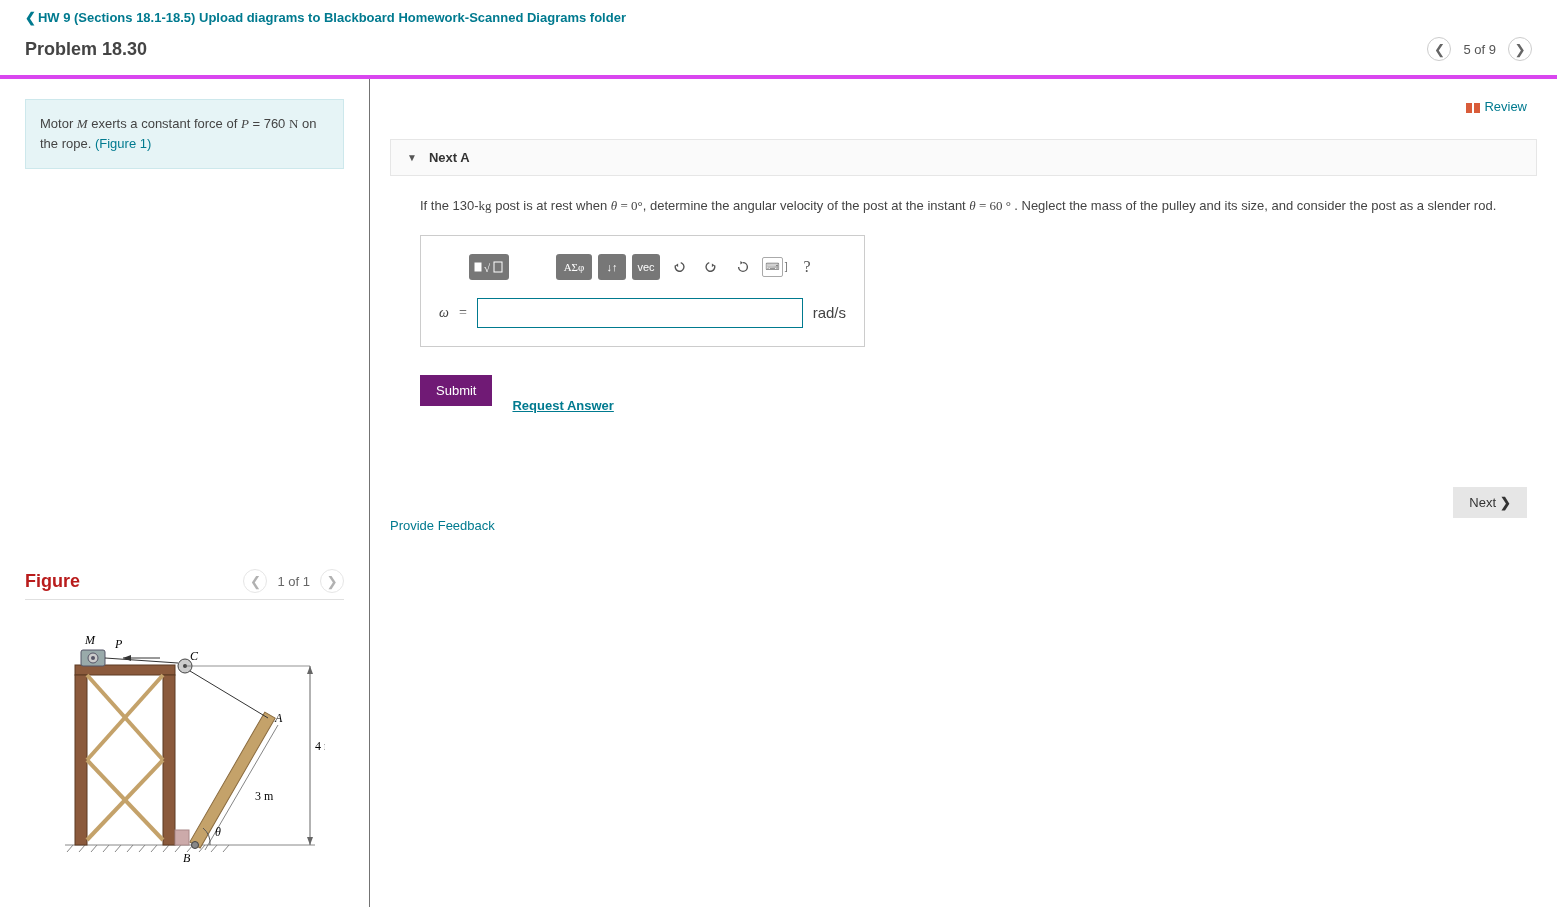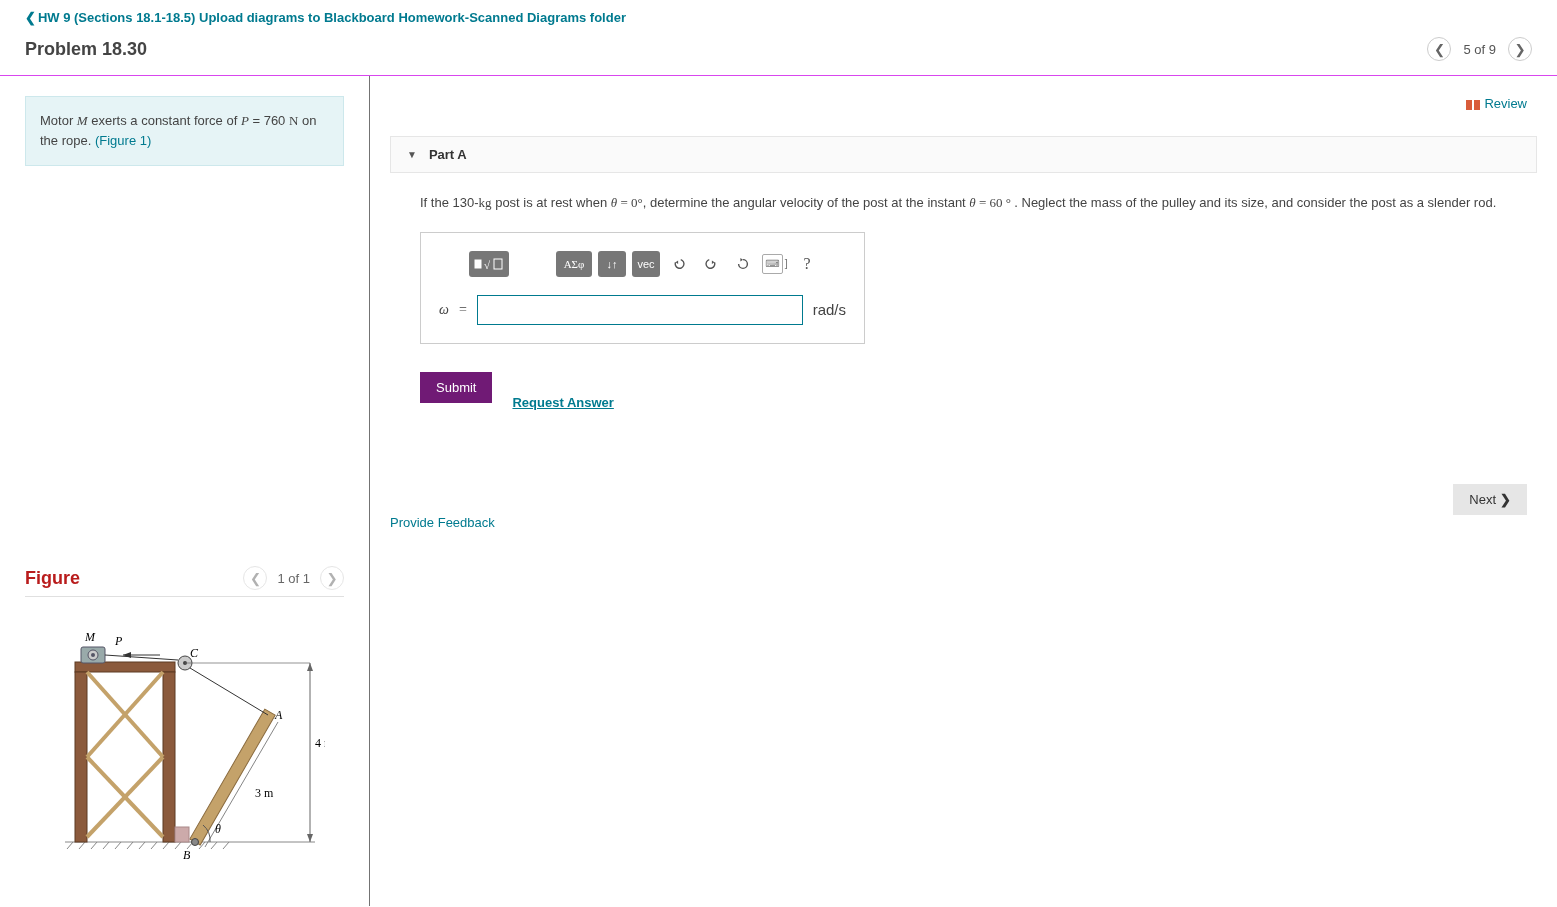--- a/index.html
+++ b/index.html
@@ -17,21 +17,21 @@
     font-size: 13px;
     font-weight: bold;
   }
   .top-nav a { color: #007a8f; }
   .top-nav .chev { font-weight: bold; margin-right:2px;}
   .title-row {
     display: flex;
     justify-content: space-between;
     align-items: center;
     padding: 8px 25px 14px 25px;
-    border-bottom: 1px solid #d946ef;
+    border-bottom: 4px solid #d946ef;
   }
   .title-row h1 {
     margin:0;
     font-size: 18px;
     font-weight: bold;
     color: #444;
   }
   .pager {
     display:flex; align-items:center; gap:12px;
     color:#555;
@@ -282,21 +282,21 @@
     </div>
   </div>
 
   <div class="right">
     <div class="review-link">
       <a href="#"><span class="flag"></span><span>Review</span></a>
     </div>
 
     <div class="part-hdr">
       <span class="tri">▼</span>
-      <span>Part A</span>
+      <span>Next A</span>
     </div>
 
     <div class="part-body">
       <div>
         <span>If the 130-</span><span class="serif">kg</span><span> post is at rest when </span><span class="serif" style="font-style:italic">θ</span><span class="serif"> = 0°</span><span>, determine the angular velocity of the post at the instant </span><span class="serif" style="font-style:italic">θ</span><span class="serif"> = 60 ° </span><span>. Neglect the mass of the pulley and its size, and consider the post as a slender rod.</span>
       </div>
 
       <div class="answer-outer">
         <div class="toolbar">
           <button class="tbtn templates" title="templates">

